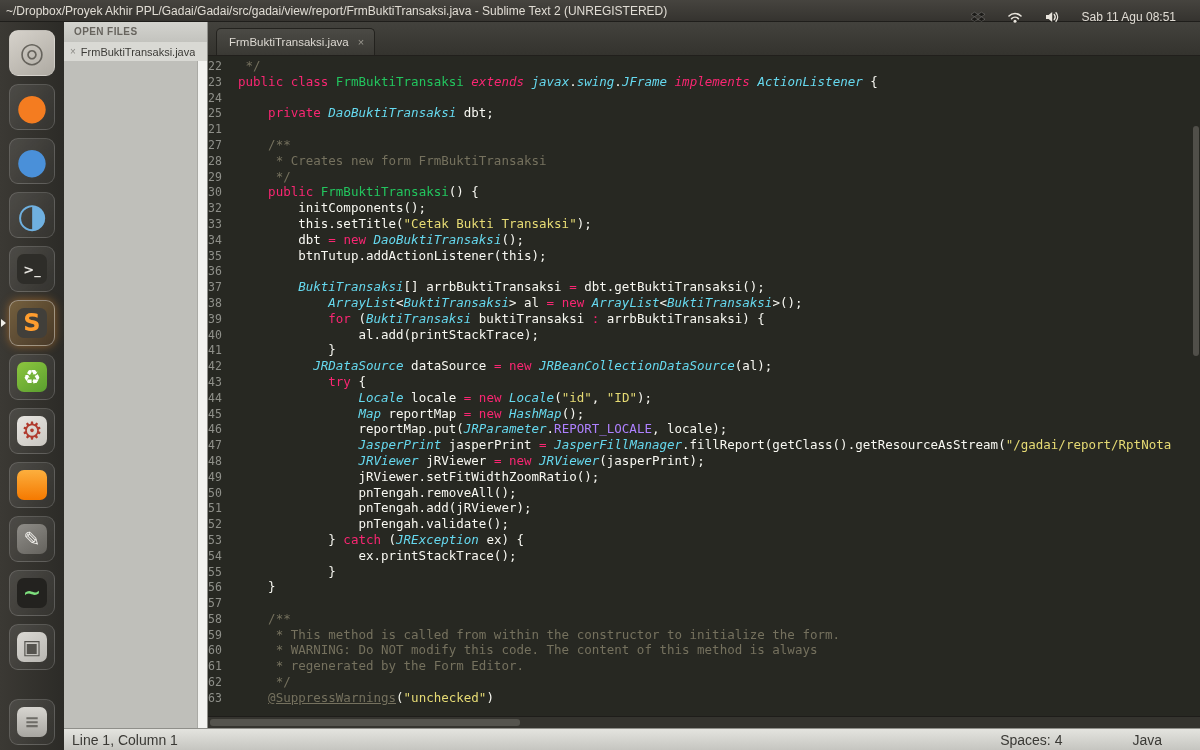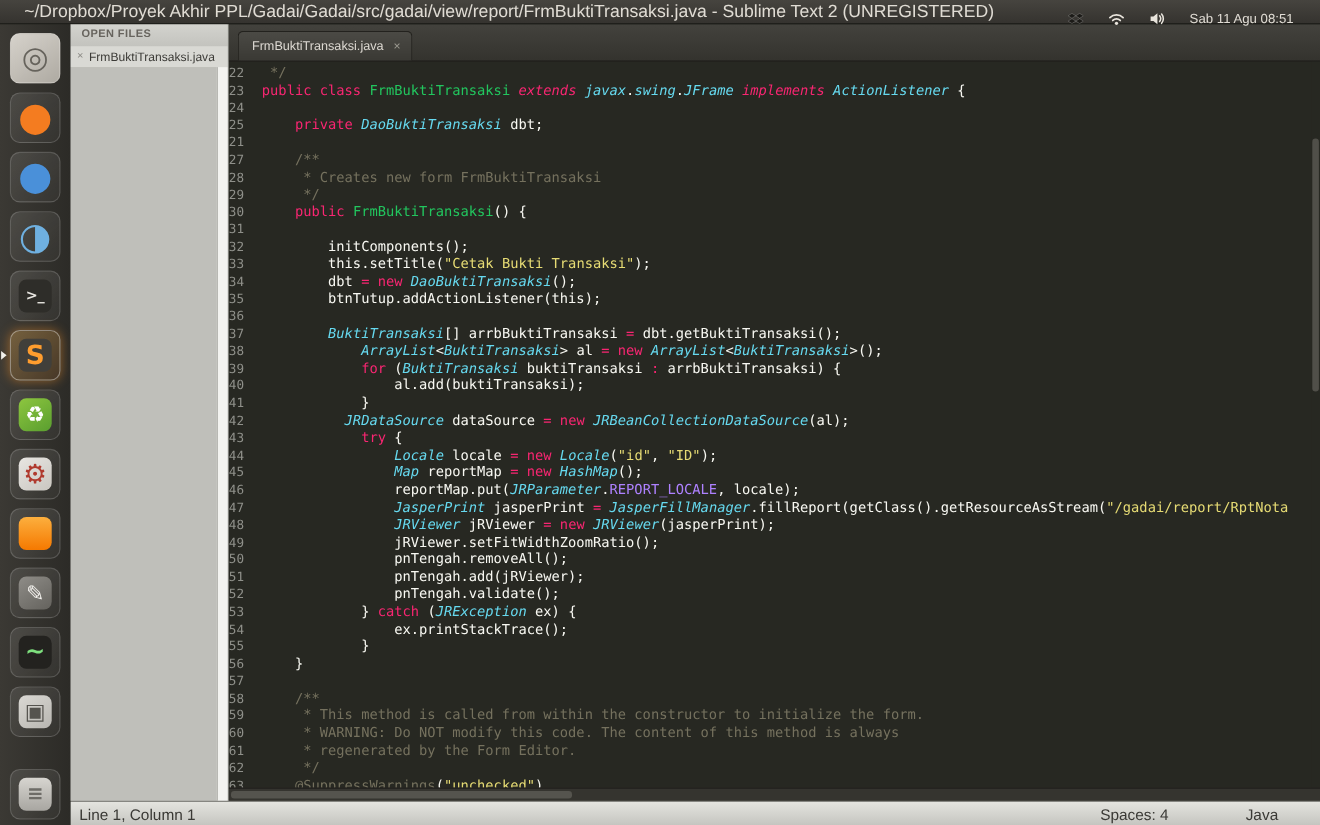--- a/index.html
+++ b/index.html
@@ -4,21 +4,21 @@
 <style>
   * { margin:0; padding:0; box-sizing:border-box; }
   body { background:#111; }
   .screen { position:relative; width:1200px; height:750px; overflow:hidden;
             background:#272822; font-family:"Liberation Sans",sans-serif; }
 
   
   .top-panel { position:absolute; left:0; top:0; width:1200px; height:22px; z-index:20;
                background:linear-gradient(#46443f,#35332f); border-bottom:1px solid #1f1e1b;
                display:flex; align-items:center; color:#e0dcd4; }
-  .panel-title { padding-left:22px; font-size:16px; white-space:nowrap; }
+  .panel-title { padding-left:6px; font-size:12px; white-space:nowrap; }
   .panel-right { margin-left:auto; display:flex; align-items:center; gap:22px; padding-right:24px;margin-top:12px; }
   .panel-icon { display:flex; align-items:center; }
   .clock { font-size:12px; white-space:nowrap; }
 
   
   .launcher { position:absolute; left:0; top:22px; width:64px; height:728px; z-index:10;
               background:linear-gradient(90deg,#3b3934,#2c2b27);
               display:flex; flex-direction:column; align-items:center; gap:8px; padding-top:8px; }
   .tile { position:relative; width:46px; height:46px; border-radius:9px; flex:0 0 auto;
           background:linear-gradient(145deg,rgba(255,255,255,.10),rgba(255,255,255,.03));
@@ -197,30 +197,29 @@
         <div id="code">
             <div class="line"><span class="ln">22</span><span class="c"> */</span></div>
             <div class="line"><span class="ln">23</span><span class="k">public</span><span class="p"> </span><span class="k">class</span><span class="p"> </span><span class="g">FrmBuktiTransaksi</span><span class="p"> </span><span class="ki">extends</span><span class="p"> </span><span class="t">javax</span><span class="p">.</span><span class="t">swing</span><span class="p">.</span><span class="t">JFrame</span><span class="p"> </span><span class="ki">implements</span><span class="p"> </span><span class="t">ActionListener</span><span class="p"> {</span></div>
             <div class="line"><span class="ln">24</span></div>
             <div class="line"><span class="ln">25</span><span class="p">    </span><span class="k">private</span><span class="p"> </span><span class="t">DaoBuktiTransaksi</span><span class="p"> dbt;</span></div>
             <div class="line"><span class="ln">21</span></div>
             <div class="line"><span class="ln">27</span><span class="c">    /**</span></div>
             <div class="line"><span class="ln">28</span><span class="c">     * Creates new form FrmBuktiTransaksi</span></div>
             <div class="line"><span class="ln">29</span><span class="c">     */</span></div>
             <div class="line"><span class="ln">30</span><span class="p">    </span><span class="k">public</span><span class="p"> </span><span class="g">FrmBuktiTransaksi</span><span class="p">() {</span></div>
-            <div class="line"><span class="ln">31</span></div>
             <div class="line"><span class="ln">32</span><span class="p">        initComponents();</span></div>
             <div class="line"><span class="ln">33</span><span class="p">        this.setTitle(</span><span class="s">"Cetak Bukti Transaksi"</span><span class="p">);</span></div>
             <div class="line"><span class="ln">34</span><span class="p">        dbt </span><span class="k">=</span><span class="p"> </span><span class="k">new</span><span class="p"> </span><span class="t">DaoBuktiTransaksi</span><span class="p">();</span></div>
             <div class="line"><span class="ln">35</span><span class="p">        btnTutup.addActionListener(this);</span></div>
             <div class="line"><span class="ln">36</span></div>
             <div class="line"><span class="ln">37</span><span class="p">        </span><span class="t">BuktiTransaksi</span><span class="p">[] arrbBuktiTransaksi </span><span class="k">=</span><span class="p"> dbt.getBuktiTransaksi();</span></div>
             <div class="line"><span class="ln">38</span><span class="p">            </span><span class="t">ArrayList</span><span class="p">&lt;</span><span class="t">BuktiTransaksi</span><span class="p">&gt; al </span><span class="k">=</span><span class="p"> </span><span class="k">new</span><span class="p"> </span><span class="t">ArrayList</span><span class="p">&lt;</span><span class="t">BuktiTransaksi</span><span class="p">&gt;();</span></div>
             <div class="line"><span class="ln">39</span><span class="p">            </span><span class="k">for</span><span class="p"> (</span><span class="t">BuktiTransaksi</span><span class="p"> buktiTransaksi </span><span class="k">:</span><span class="p"> arrbBuktiTransaksi) {</span></div>
-            <div class="line"><span class="ln">40</span><span class="p">                al.add(buktiTransaksi);</span></div>
+            <div class="line"><span class="ln">40</span><span class="p">                al.add(printStackTrace);</span></div>
             <div class="line"><span class="ln">41</span><span class="p">            }</span></div>
             <div class="line"><span class="ln">42</span><span class="p">          </span><span class="t">JRDataSource</span><span class="p"> dataSource </span><span class="k">=</span><span class="p"> </span><span class="k">new</span><span class="p"> </span><span class="t">JRBeanCollectionDataSource</span><span class="p">(al);</span></div>
             <div class="line"><span class="ln">43</span><span class="p">            </span><span class="k">try</span><span class="p"> {</span></div>
             <div class="line"><span class="ln">44</span><span class="p">                </span><span class="t">Locale</span><span class="p"> locale </span><span class="k">=</span><span class="p"> </span><span class="k">new</span><span class="p"> </span><span class="t">Locale</span><span class="p">(</span><span class="s">"id"</span><span class="p">, </span><span class="s">"ID"</span><span class="p">);</span></div>
             <div class="line"><span class="ln">45</span><span class="p">                </span><span class="t">Map</span><span class="p"> reportMap </span><span class="k">=</span><span class="p"> </span><span class="k">new</span><span class="p"> </span><span class="t">HashMap</span><span class="p">();</span></div>
             <div class="line"><span class="ln">46</span><span class="p">                reportMap.put(</span><span class="t">JRParameter</span><span class="p">.</span><span class="v">REPORT_LOCALE</span><span class="p">, locale);</span></div>
             <div class="line"><span class="ln">47</span><span class="p">                </span><span class="t">JasperPrint</span><span class="p"> jasperPrint </span><span class="k">=</span><span class="p"> </span><span class="t">JasperFillManager</span><span class="p">.fillReport(getClass().getResourceAsStream(</span><span class="s">"/gadai/report/RptNota</span></div>
             <div class="line"><span class="ln">48</span><span class="p">                </span><span class="t">JRViewer</span><span class="p"> jRViewer </span><span class="k">=</span><span class="p"> </span><span class="k">new</span><span class="p"> </span><span class="t">JRViewer</span><span class="p">(jasperPrint);</span></div>
             <div class="line"><span class="ln">49</span><span class="p">                jRViewer.setFitWidthZoomRatio();</span></div>
             <div class="line"><span class="ln">50</span><span class="p">                pnTengah.removeAll();</span></div>

